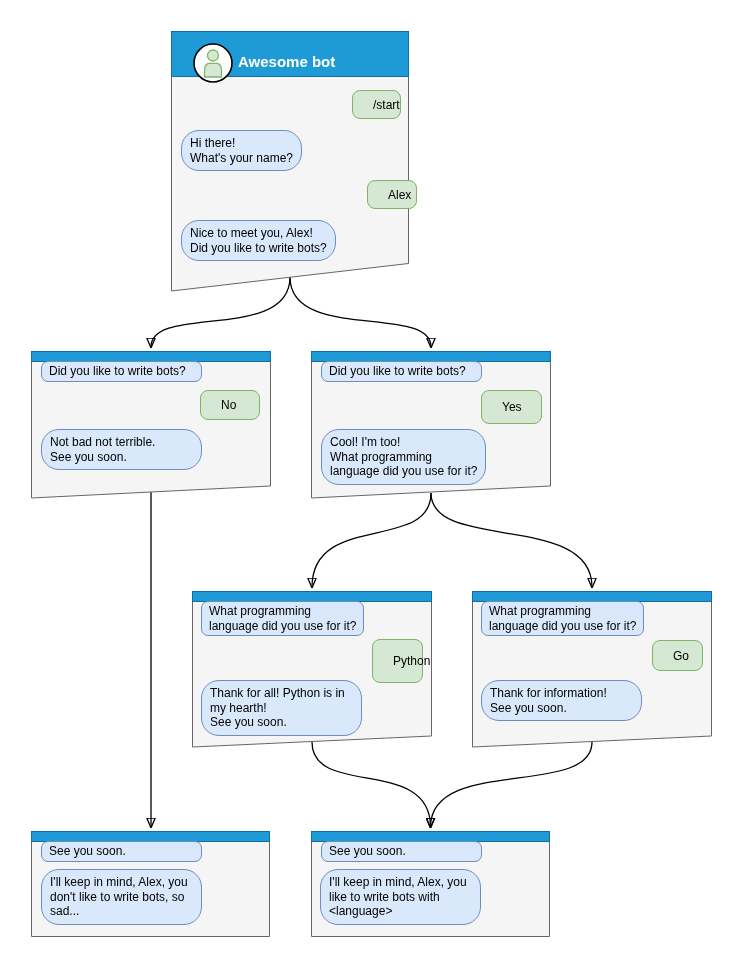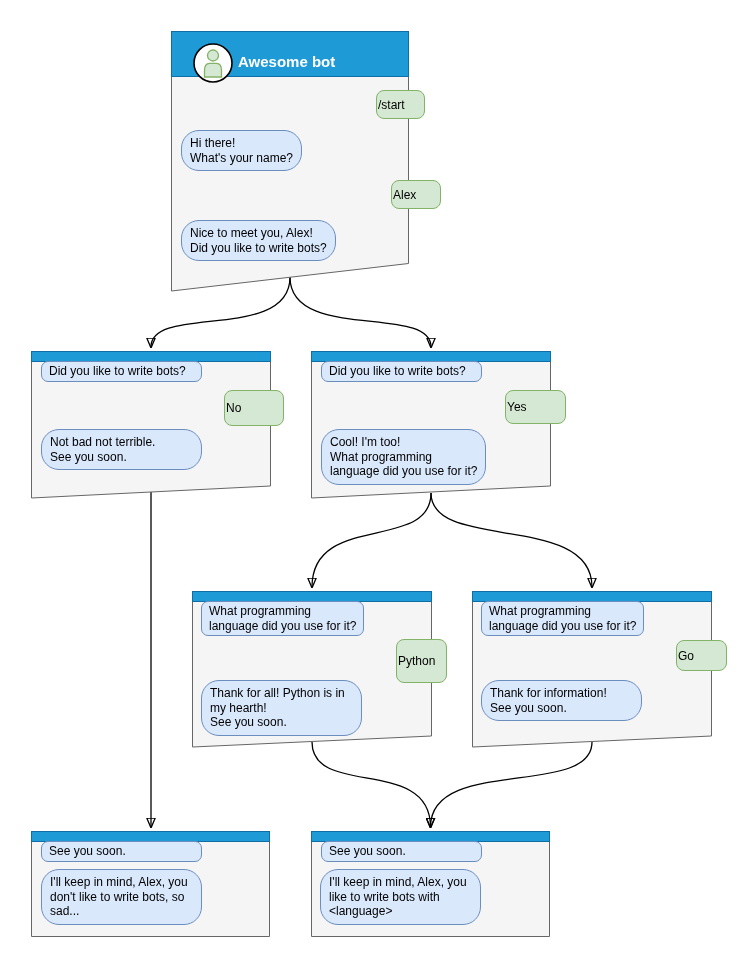--- a/index.html
+++ b/index.html
@@ -29,21 +29,21 @@
     background:#dae8fc;border:1px solid #6c8ebf;border-radius:18px;
     font-size:12px;line-height:14.5px;color:#000;
     padding:5px 8px;white-space:pre-line;
   }
   .bubble.attached{padding:2px 7px;border-radius:7px;}
   .bubble.wide{min-width:161px;}
   .pill{
     position:absolute;box-sizing:border-box;
     background:#d5e8d4;border:1px solid #82b366;border-radius:8px;
     font-size:12px;color:#000;display:flex;align-items:center;
-    padding:0 1px;white-space:nowrap;margin-left:24px;
+    padding:0 20px;white-space:nowrap;
   }
 </style>
 </head>
 <body>
 
 <div class="canvas">
 
   <svg class="edges" width="743" height="971">
     <defs>
       <marker id="arr" viewBox="0 0 10 10" refX="9" refY="5" markerWidth="10" markerHeight="10" markerUnits="userSpaceOnUse" orient="auto">
@@ -79,21 +79,21 @@
     <div class="bubble" style="left:10px;top:189px">Nice to meet you, Alex!
 Did you like to write bots?</div>
   </div>
 
   <div class="node" style="left:31px;top:351px;width:240px;height:148px">
     <svg class="frame" width="241" height="148">
       <polygon points="0.5,0.5 239.5,0.5 239.5,135 0.5,147"></polygon>
       <rect class="hdr" x="0.5" y="0.5" width="239" height="10"></rect>
     </svg>
     <div class="bubble attached wide" style="left:10px;top:10px">Did you like to write bots?</div>
-    <div class="pill" style="left:169px;top:39px;width:60px;height:36px">No</div>
+    <div class="pill" style="left:169px;top:39px;width:60px;height:30px">No</div>
     <div class="bubble wide" style="left:10px;top:78px">Not bad not terrible.
 See you soon.</div>
   </div>
 
   <div class="node" style="left:311px;top:351px;width:240px;height:148px">
     <svg class="frame" width="241" height="148">
       <polygon points="0.5,0.5 239.5,0.5 239.5,135 0.5,147"></polygon>
       <rect class="hdr" x="0.5" y="0.5" width="239" height="10"></rect>
     </svg>
     <div class="bubble attached wide" style="left:10px;top:10px">Did you like to write bots?</div>

